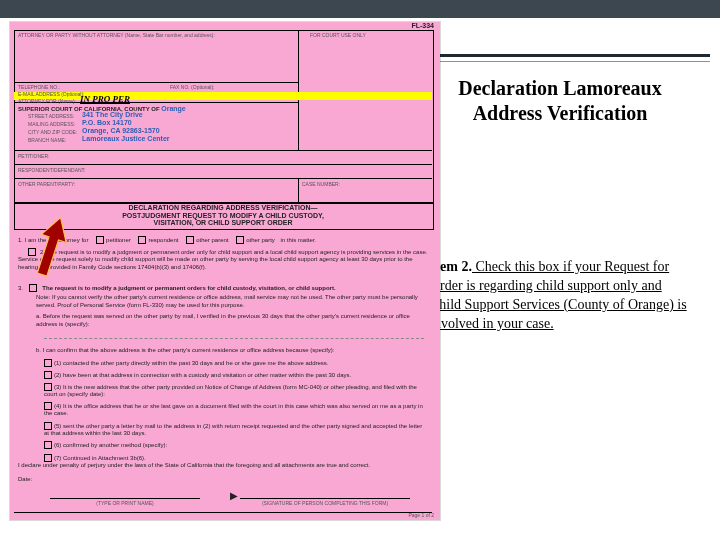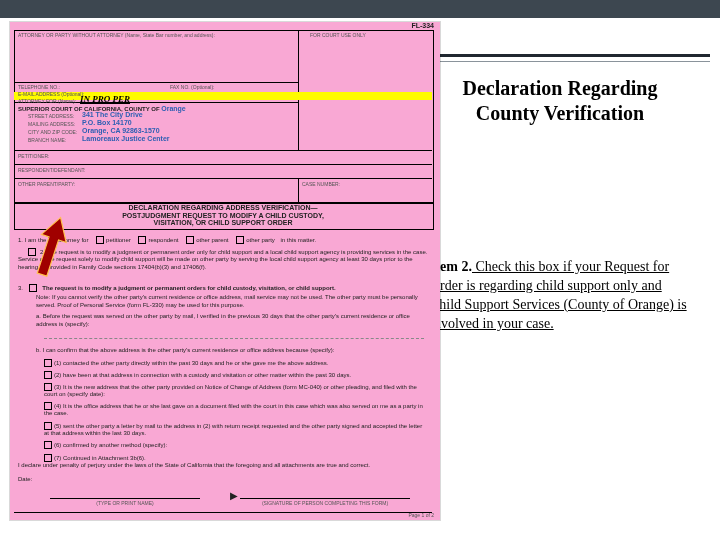--- a/index.html
+++ b/index.html
@@ -30,21 +30,21 @@
   .cbx{display:inline-block;width:6px;height:6px;border:1px solid #000;vertical-align:middle;margin-right:2px}
 </style>
 </head>
 <body>
 
 <div class="stage">
   <div class="topbar"></div>
   <div class="hr1"></div>
   <div class="hr2"></div>
 
-  <div class="title">Declaration Regarding County Verification</div>
+  <div class="title">Declaration Lamoreaux Address Verification</div>
 
   <div class="item">
     <b>Item 2.</b><u> Check this box if your Request for Order is regarding child support only and Child Support Services (County of Orange) is involved in your case.</u>
   </div>
 
   <div class="formwrap">
     <div class="form">
 
       <div style="position:absolute;right:6px;top:0;font-weight:bold;font-size:7px">FL-334</div>
 

